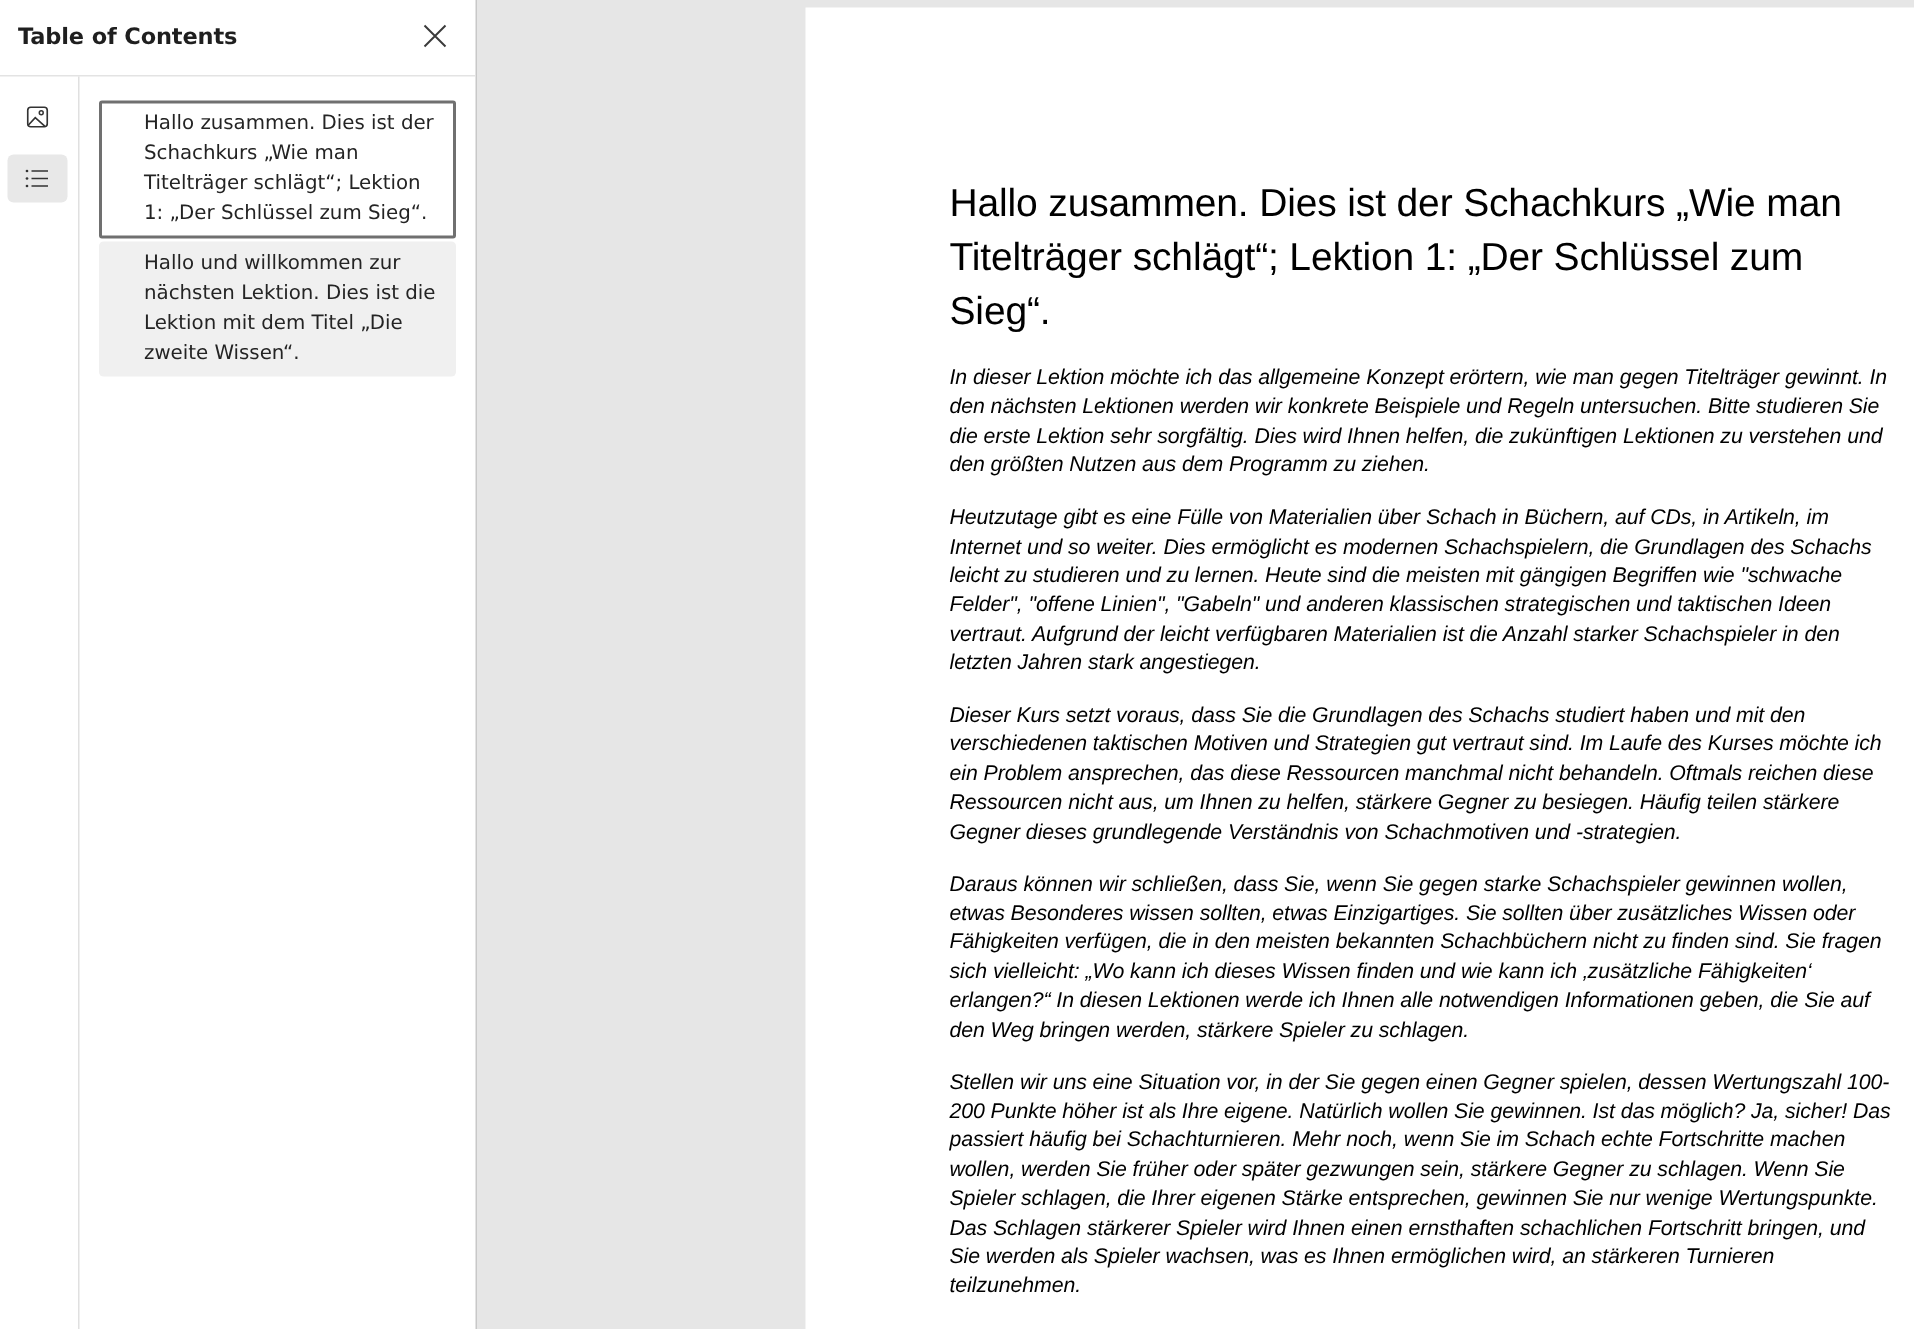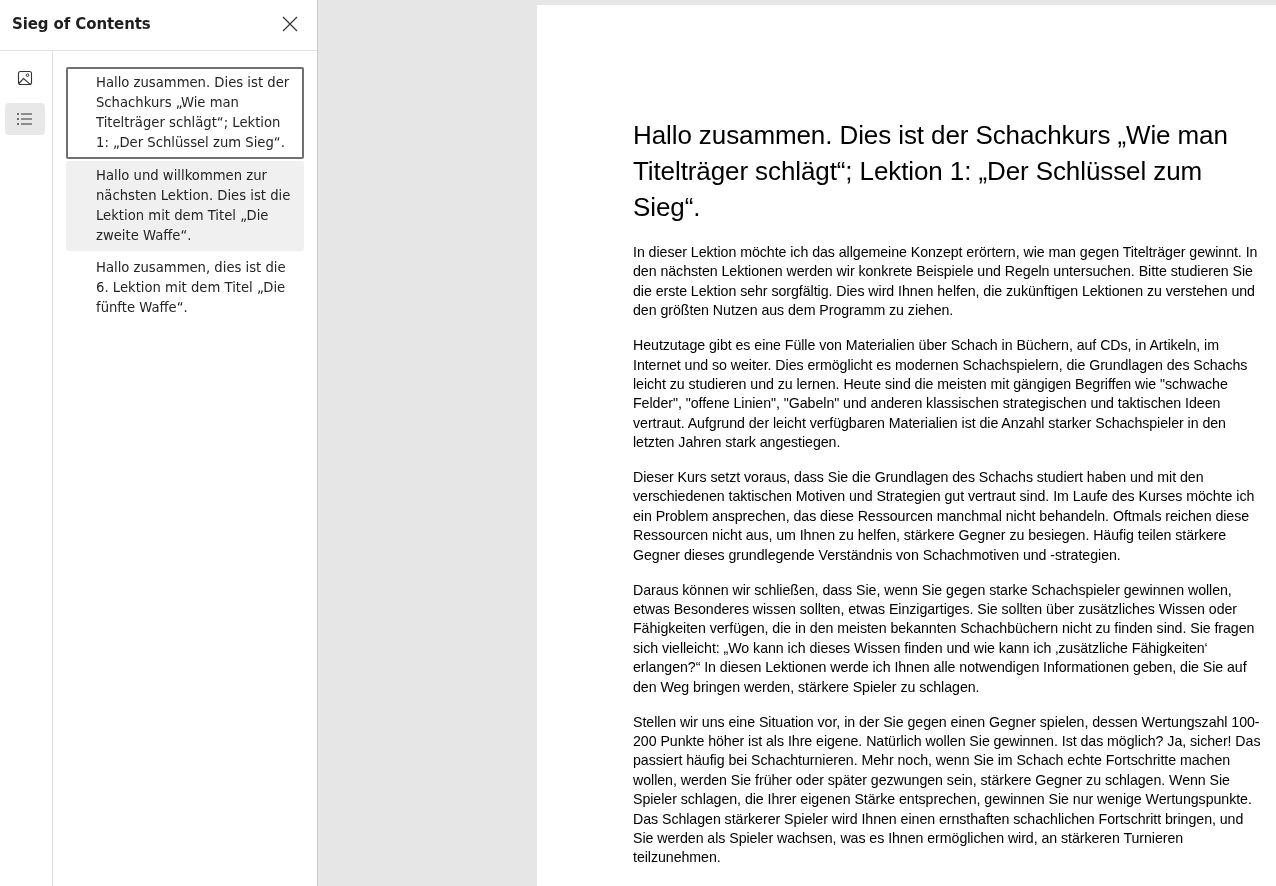--- a/index.html
+++ b/index.html
@@ -54,29 +54,29 @@
   }
   .page-content {
     position: absolute; left: 96px; top: 112px; width: 630px;
     font-family: "Liberation Sans", sans-serif; color: #000;
   }
   .doc-title {
     font-size: 26px; line-height: 36px; font-weight: normal; margin-bottom: 18px;
     letter-spacing: -0.1px;
   }
   .doc-para {
-    font-size: 14.2px; line-height: 19.4px; margin-bottom: 15.5px; letter-spacing: -0.05px;
+    font-size: 14.2px; line-height: 19.4px; margin-bottom: 15.5px; letter-spacing: -0.05px; font-style: italic;
   }
 </style>
 </head>
 <body>
 
 <div class="panel">
   <div class="panel-header">
-    <div class="panel-title">Sieg of Contents</div>
+    <div class="panel-title">Table of Contents</div>
     <div class="close-btn" title="Close">
       <svg width="24" height="24" viewBox="0 0 24 24">
         <path d="M5 5 L19 19 M19 5 L5 19" stroke="#3a3a3a" stroke-width="1.3" fill="none"></path>
       </svg>
     </div>
   </div>
 
   <div class="rail">
     <div class="rail-btn" style="top: 11px;">
       <svg width="16" height="16" viewBox="0 0 16 16">
@@ -93,24 +93,21 @@
         <path d="M5 3 H16 M5 8 H16 M5 13 H16" stroke="#333" stroke-width="1.1"></path>
       </svg>
     </div>
   </div>
 
   <div class="toc-list">
     <div class="toc-item selected">
       <span>Hallo zusammen. Dies ist der Schachkurs „Wie man Titelträger schlägt“; Lektion 1: „Der Schlüssel zum Sieg“.</span>
     </div>
     <div class="toc-item hover">
-      <span>Hallo und willkommen zur nächsten Lektion. Dies ist die Lektion mit dem Titel „Die zweite Waffe“.</span>
-    </div>
-    <div class="toc-item">
-      <span>Hallo zusammen, dies ist die 6. Lektion mit dem Titel „Die fünfte Waffe“.</span>
+      <span>Hallo und willkommen zur nächsten Lektion. Dies ist die Lektion mit dem Titel „Die zweite Wissen“.</span>
     </div>
   </div>
 </div>
 
 <div class="viewer">
   <div class="page">
     <div class="page-content">
       <h1 class="doc-title">Hallo zusammen. Dies ist der Schachkurs „Wie man Titelträger schlägt“; Lektion 1: „Der Schlüssel zum Sieg“.</h1>
       <p class="doc-para">In dieser Lektion möchte ich das allgemeine Konzept erörtern, wie man gegen Titelträger gewinnt. In den nächsten Lektionen werden wir konkrete Beispiele und Regeln untersuchen. Bitte studieren Sie die erste Lektion sehr sorgfältig. Dies wird Ihnen helfen, die zukünftigen Lektionen zu verstehen und den größten Nutzen aus dem Programm zu ziehen.</p>
       <p class="doc-para">Heutzutage gibt es eine Fülle von Materialien über Schach in Büchern, auf CDs, in Artikeln, im Internet und so weiter. Dies ermöglicht es modernen Schachspielern, die Grundlagen des Schachs leicht zu studieren und zu lernen. Heute sind die meisten mit gängigen Begriffen wie "schwache Felder", "offene Linien", "Gabeln" und anderen klassischen strategischen und taktischen Ideen vertraut. Aufgrund der leicht verfügbaren Materialien ist die Anzahl starker Schachspieler in den letzten Jahren stark angestiegen.</p>

